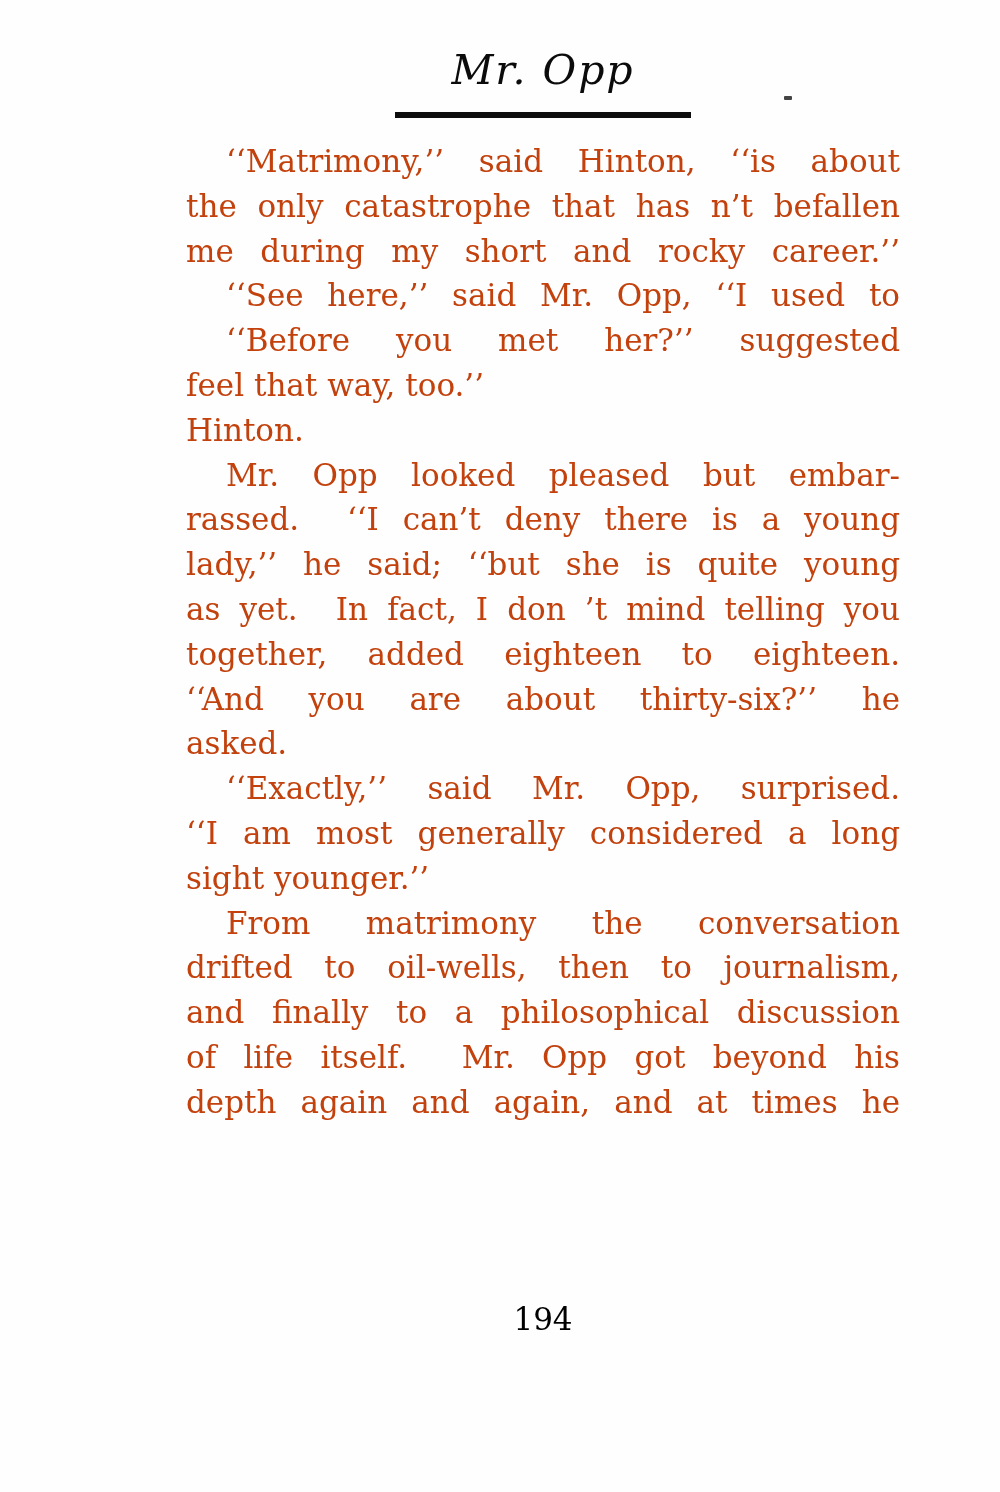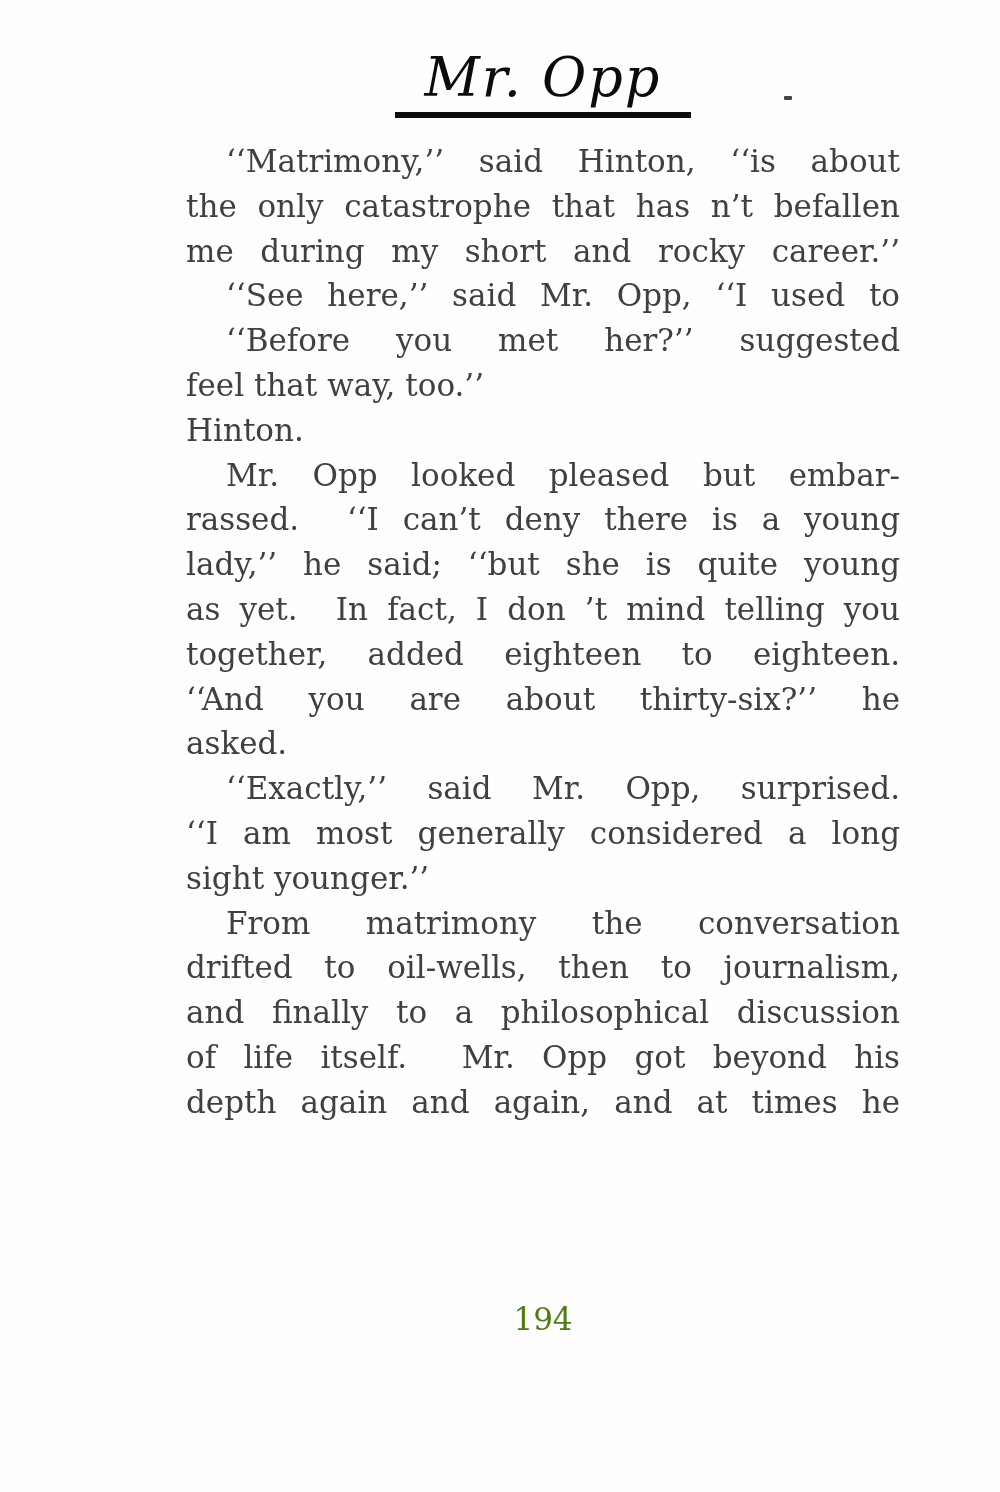--- a/index.html
+++ b/index.html
@@ -16,21 +16,21 @@
     font-family: "DejaVu Serif", "Liberation Serif", serif;
     color: #0b0b0b;
   }
   .running-head {
     position: absolute;
     left: 186px;
     top: 46px;
     width: 714px;
     text-align: center;
     font-style: italic;
-    font-size: 54px;
+    font-size: 41px;
     letter-spacing: 2px;
     color: #0b0b0b;
   }
   .head-rule-wrap {
     position: absolute;
     left: 186px;
     top: 112px;
     width: 714px;
   }
   .head-rule {
@@ -53,38 +53,38 @@
     left: 186px;
     top: 139px;
     width: 714px;
   }
   .line {
     font-size: 31px;
     line-height: 44.8px;
     height: 44.8px;
     white-space: normal;
     text-align: left;
-    color: #404040;
+    color: #c2410c;
   }
   .line.just {
     text-align: justify;
     text-align-last: justify;
   }
   .line.indent {
     padding-left: 40px;
   }
   .page-number {
     position: absolute;
     left: 186px;
     top: 1297px;
     width: 714px;
     text-align: center;
     font-size: 31px;
     line-height: 44px;
-    color: #4d7c0f;
+    color: #000000;
   }
 </style>
 </head>
 <body>
 
 <div class="page">
 
   <div class="running-head">Mr. Opp</div>
 
   <div class="head-rule-wrap">

